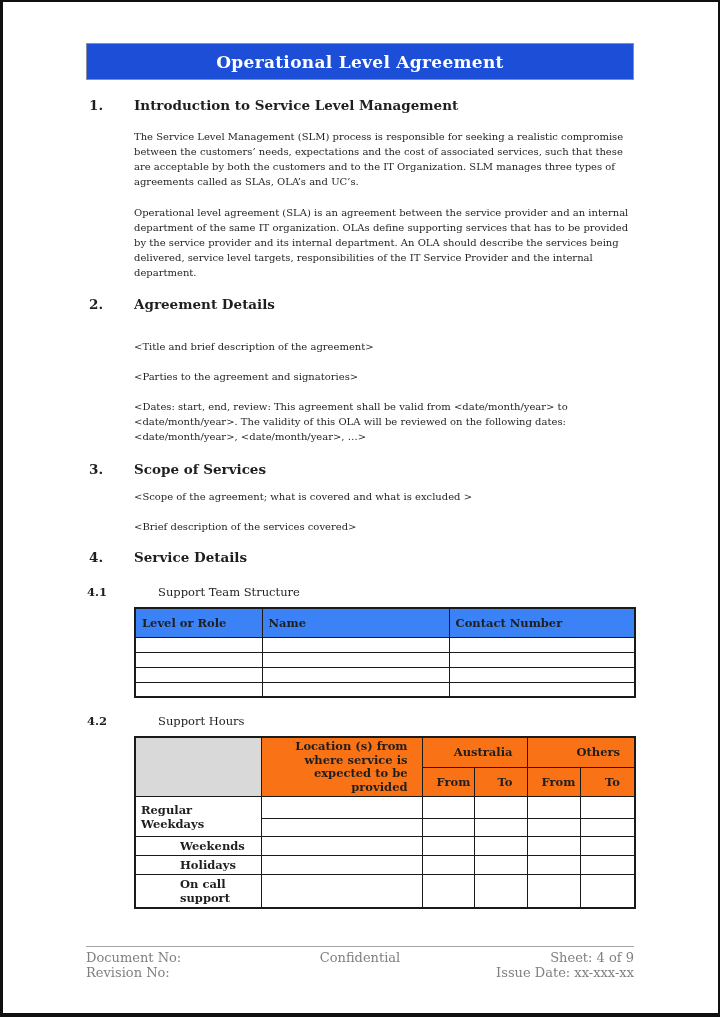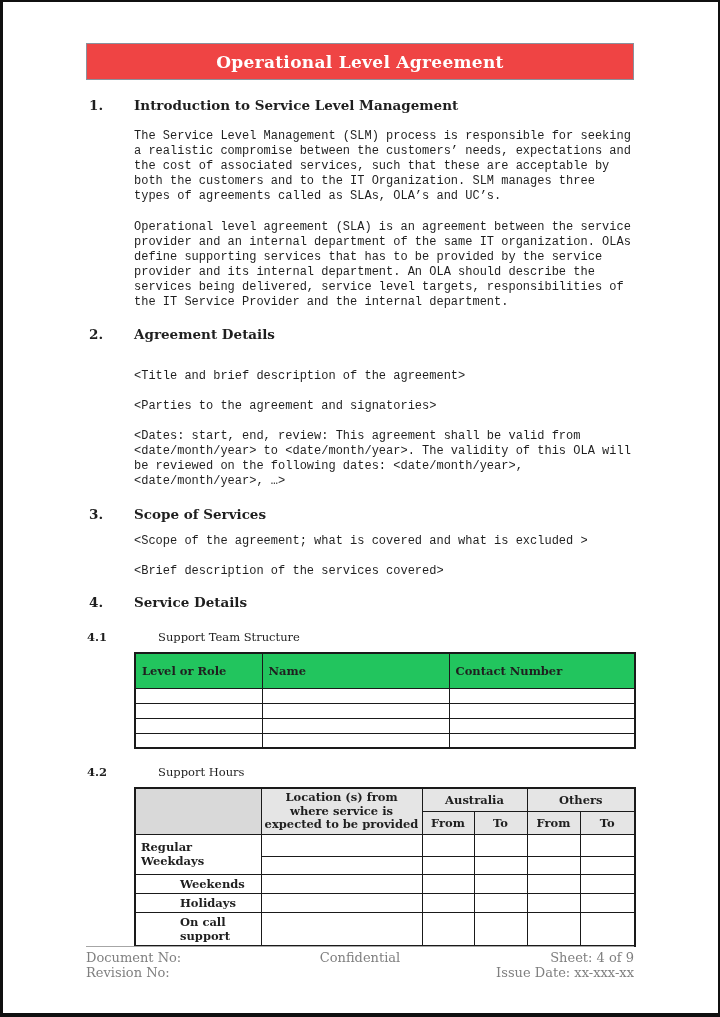--- a/index.html
+++ b/index.html
@@ -10,61 +10,60 @@
     font-family: "DejaVu Serif", "Liberation Serif", serif;
     color: #1f1f1f;
     border: 2px solid #101010;
     border-left-width: 3px;
     border-bottom-width: 4px;
     overflow: hidden;
   }
   .title-bar {
     margin: 41px 0 0 83px;
     width: 548px; height: 37px;
-    background: #ef4444;
+    background: #1d4ed8;
     border: 1px solid #8a919c;
     display: flex; align-items: center; justify-content: center;
   }
   .title-bar span {
     color: #ffffff; font-weight: bold; font-size: 17px; letter-spacing: .3px;
   }
   .sec-row { display: flex; margin-left: 86px; }
   .sec-row .num { width: 45px; font-weight: bold; font-size: 13.5px; flex: 0 0 45px; }
   .sec-row .hd { font-weight: bold; font-size: 13.5px; }
   .sub-row { display: flex; margin-left: 84px; }
   .sub-row .num { width: 47px; font-weight: bold; font-size: 11.5px; flex: 0 0 47px; }
   .sub-row .hd { font-weight: normal; font-size: 11.5px; margin-left: 24px; }
   .sec-1 { margin-top: 17px; }
   .sec-2 { margin-top: 16px; }
   .sec-3 { margin-top: 17px; }
   .sec-4 { margin-top: 15px; }
   p.body-text {
     margin: 15px 0 0 131px;
     width: 502px;
-    font-size: 12px;
+    font-size: 10px;
     line-height: 15px;
-    font-family: Liberation Mono, monospace;
   }
   p.first { margin-top: 16px; }
   table { border-collapse: collapse; margin: 8px 0 0 131px; table-layout: fixed; }
   table td {
     border: 1px solid #1a1a1a;
     font-size: 11.5px;
     vertical-align: middle;
     overflow: hidden;
   }
   .team-table, .hours-table { border: 2px solid #1a1a1a; width: 500px; }
   .team-table td.th {
-    background: #22c55e; font-weight: bold;
-    padding: 3px 6px; height: 35px;
+    background: #3b82f6; font-weight: bold;
+    padding: 3px 6px; height: 29px;
   }
   .team-table td.cell { height: 15px; }
   .hours-table td.th {
-    background: #e5e5e5; font-weight: bold;
-    text-align: center; padding: 2px 3px;
+    background: #f97316; font-weight: bold;
+    text-align: right; padding: 2px 14px;
   }
   .hours-table td.corner { background: #d9d9d9; }
   .hours-table td.loc { line-height: 13.5px; }
   .hours-table td.row-label {
     font-weight: bold; padding: 2px 5px; text-align: left;
   }
   .hours-table tr.sub-a td { height: 22px; margin-top: 44px; }
   .hours-table tr.sub-b td { height: 18px; }
   .hours-table tr.plain td { height: 17px; padding-left: 44px; }
   .footer {

